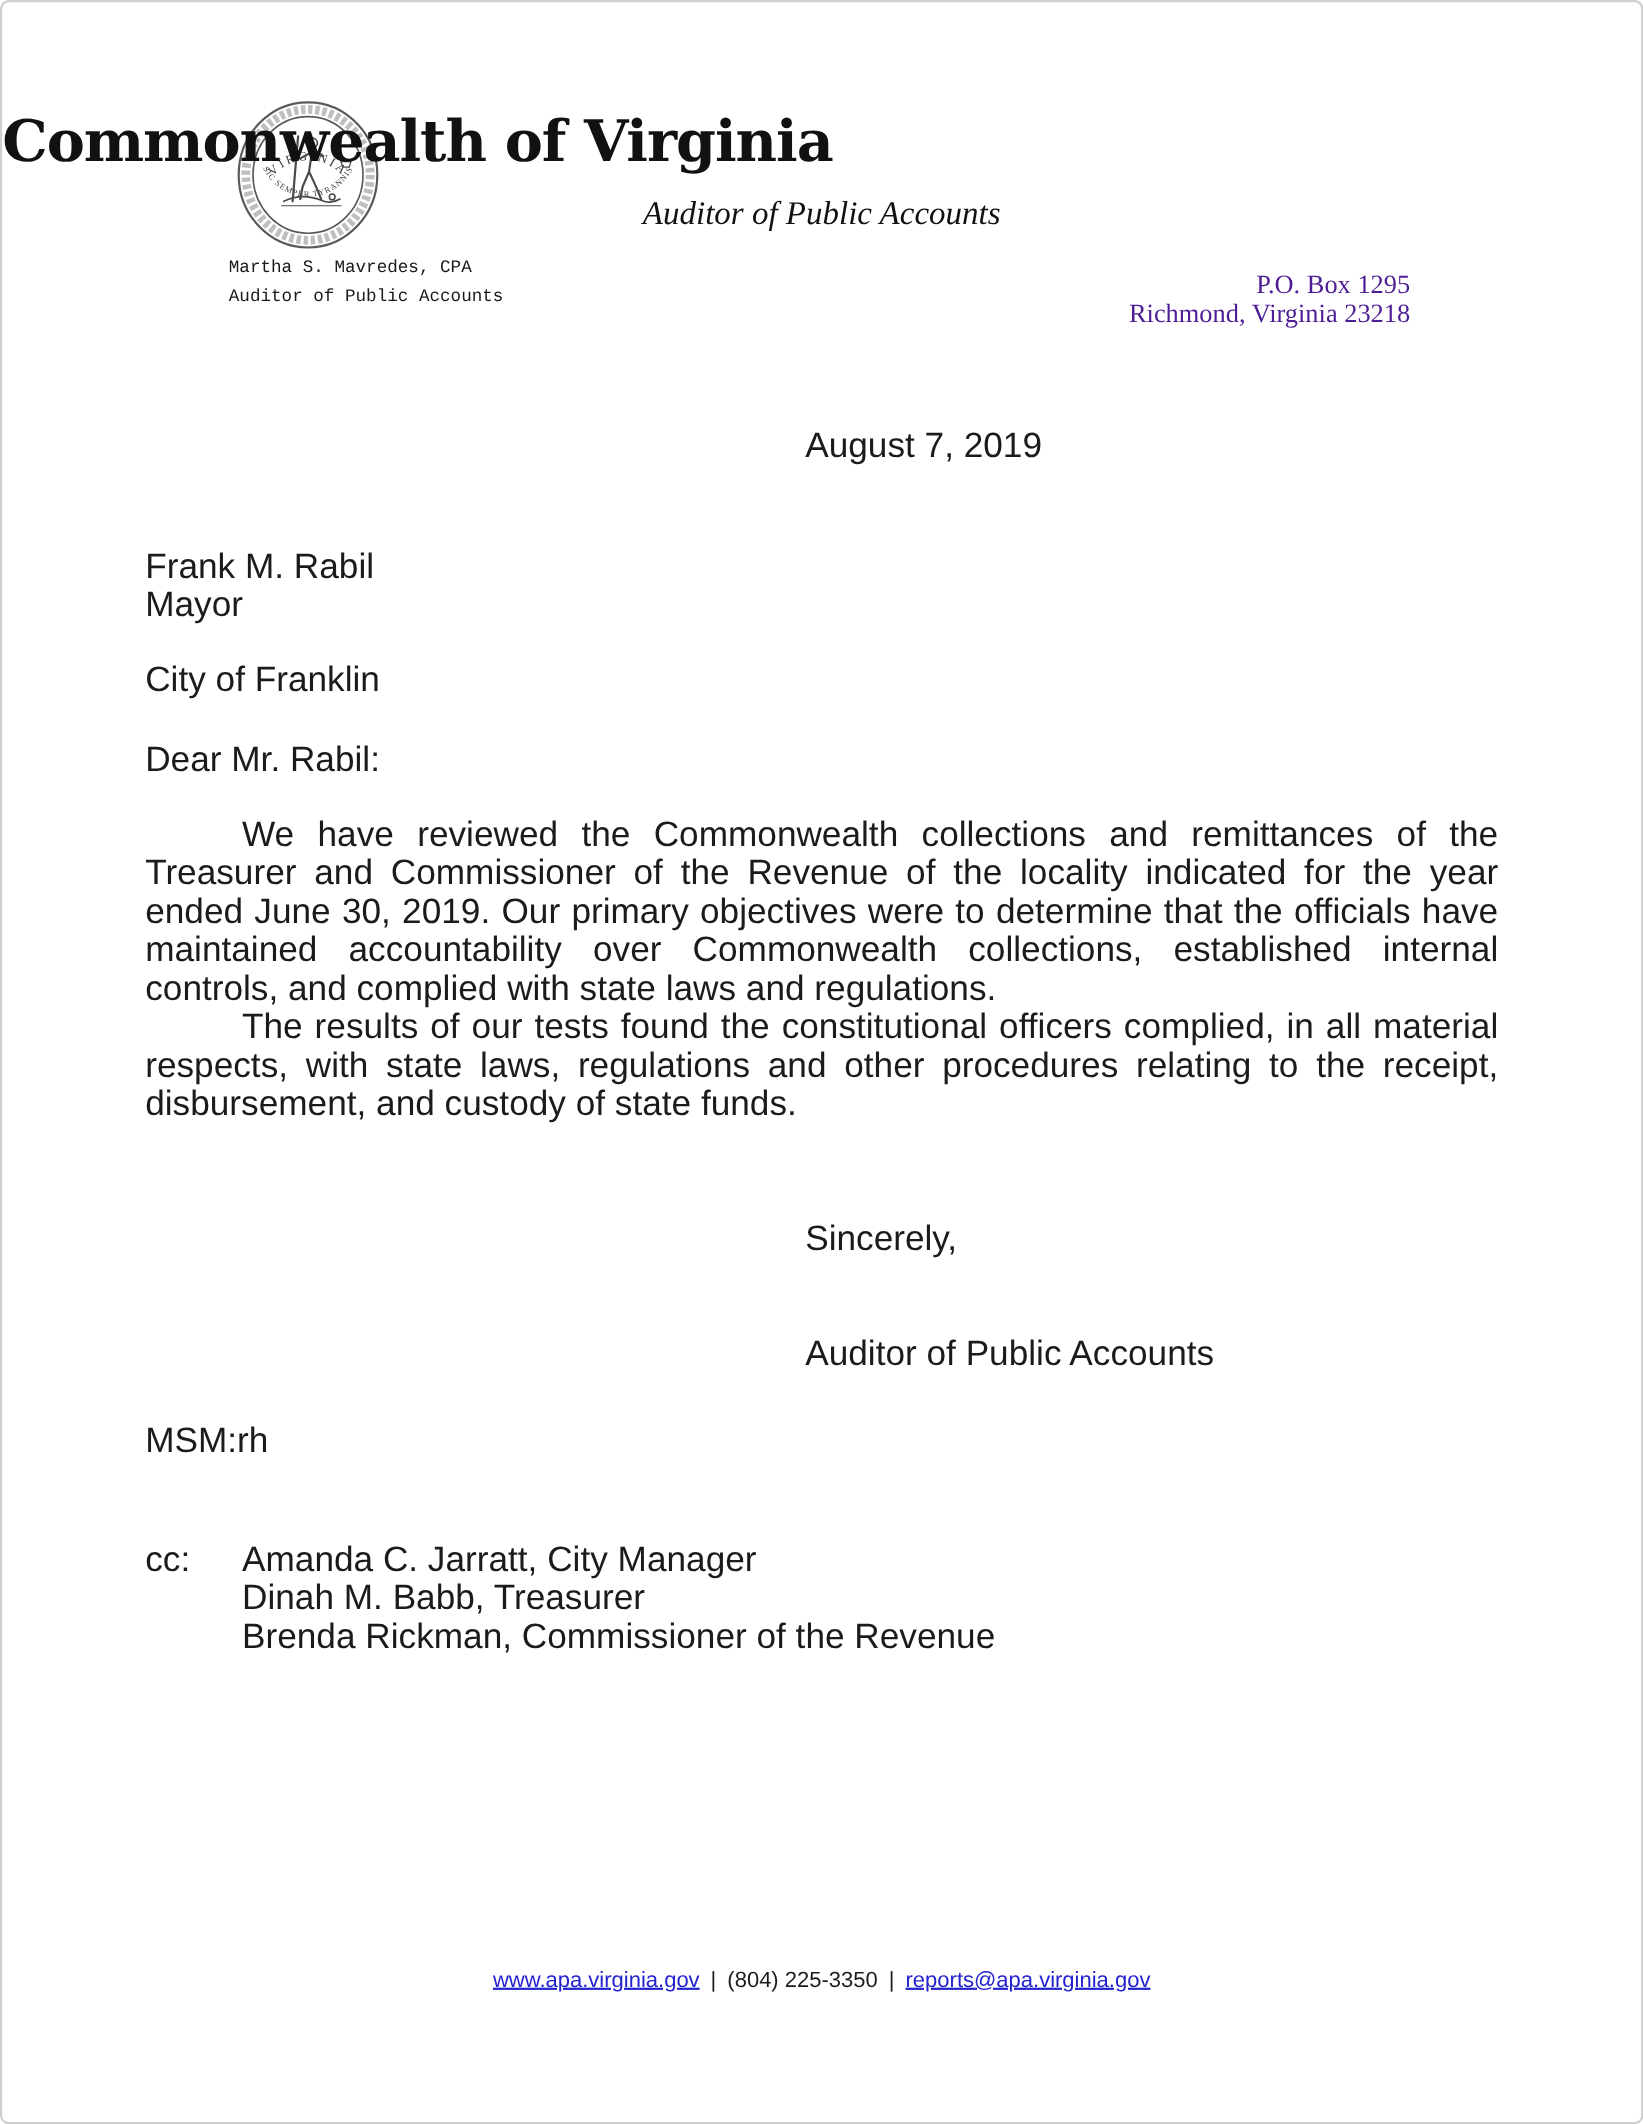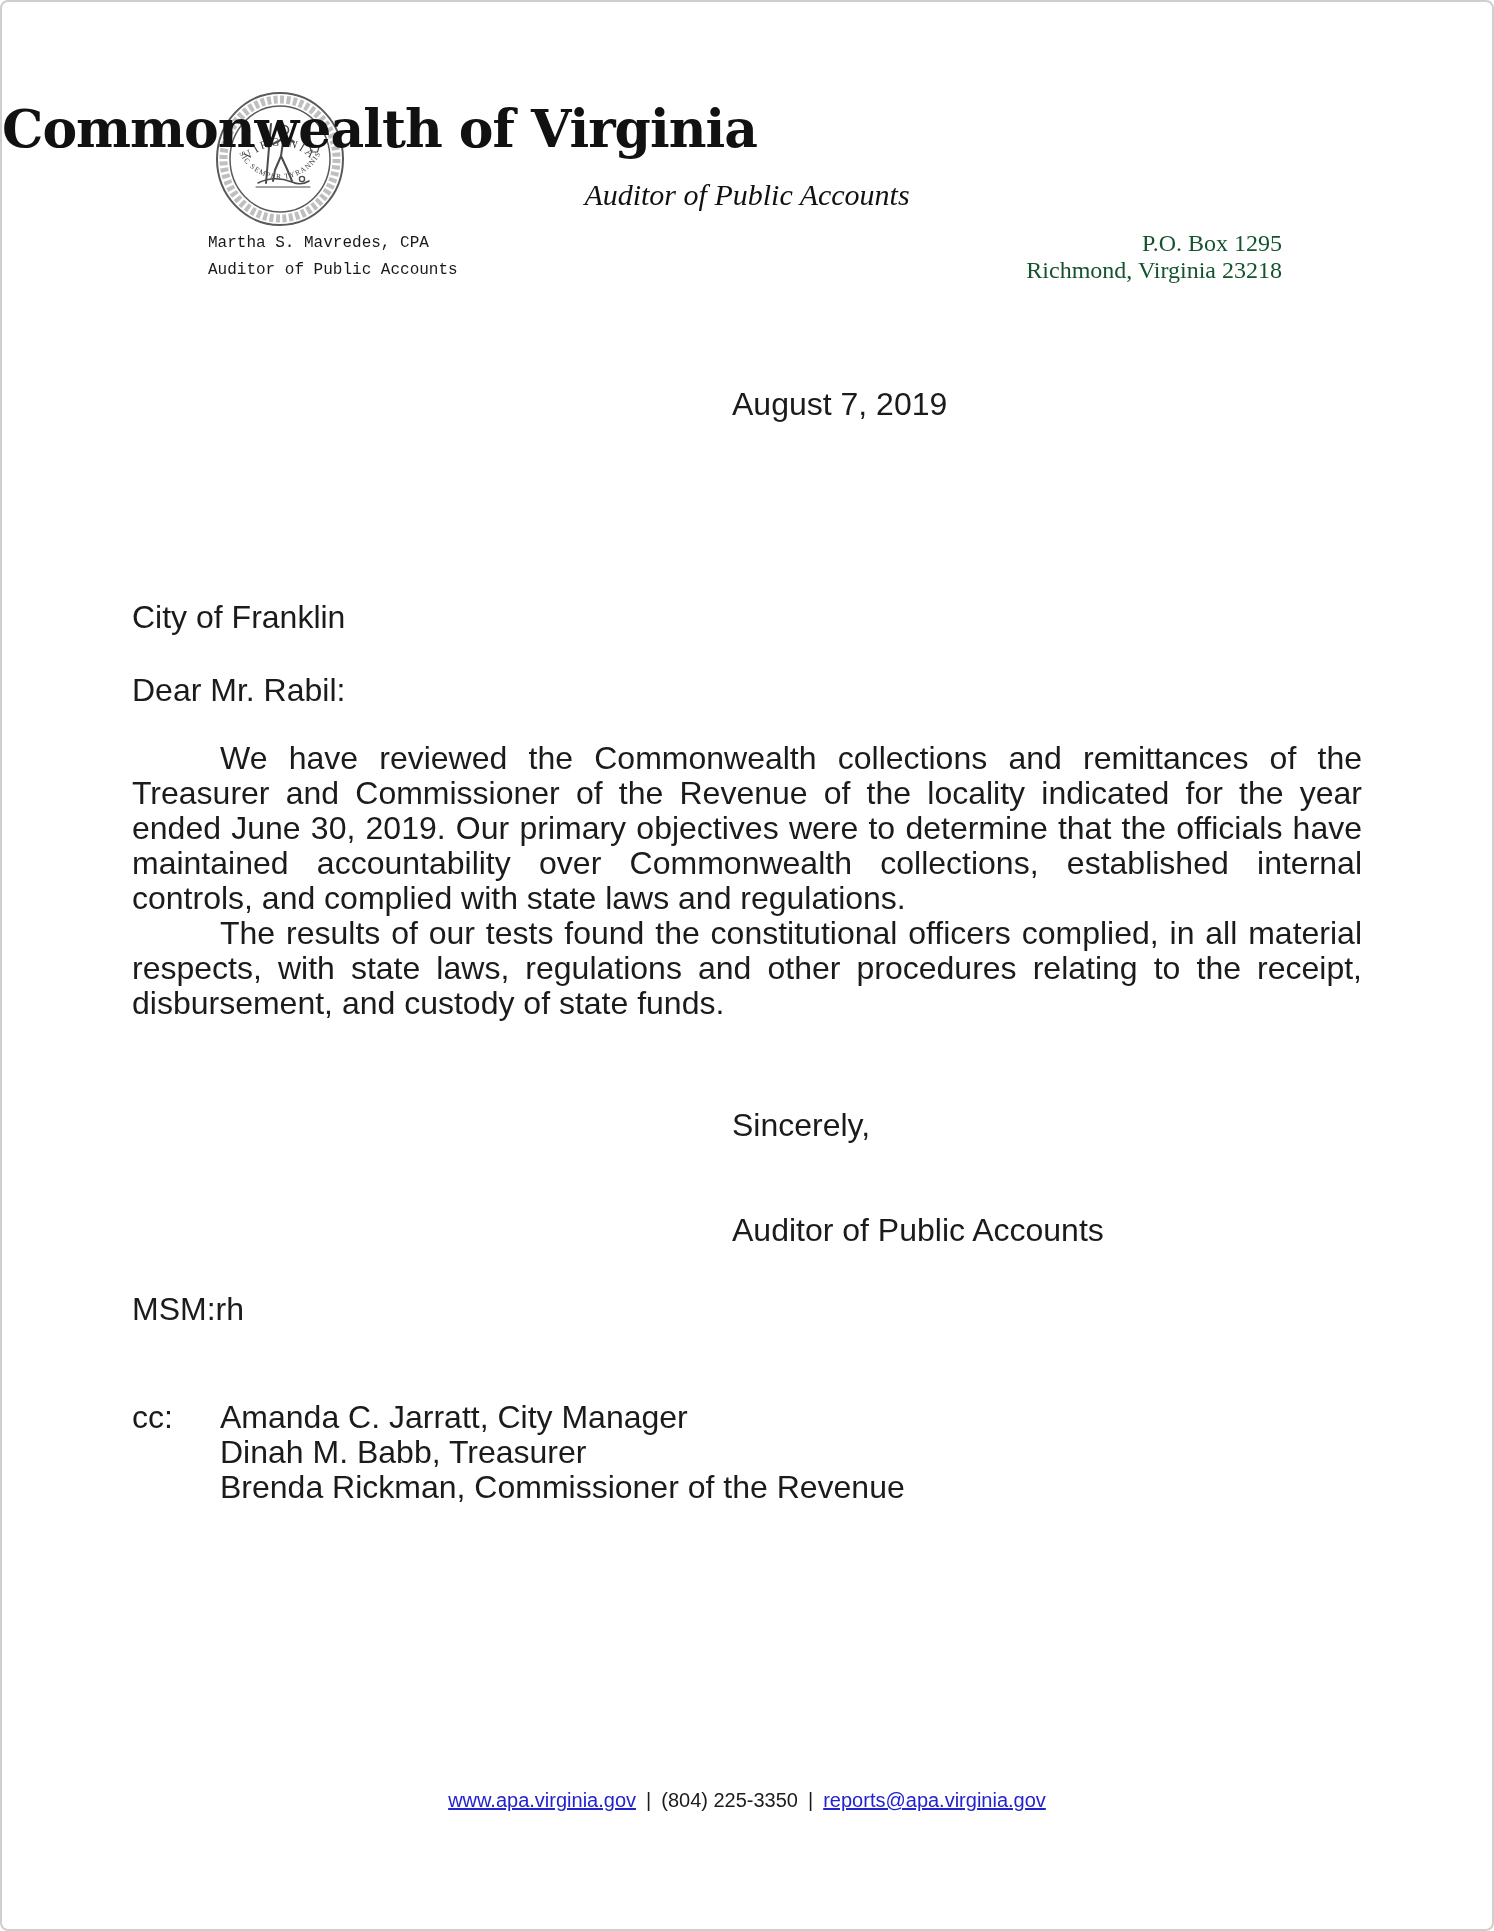--- a/index.html
+++ b/index.html
@@ -40,26 +40,26 @@
   }
   .seal-wrap { left: 212px; top: 88px; width: 132px; height: 140px; }
   .official-block {
     left: 206px; top: 228px;
     font-family: Liberation Mono, monospace;
     font-size: 16px;
     line-height: 27px;
     color: #1a1a1a;
   }
   .address-block {
-    right: 210px; top: 228px;
+    right: 210px; top: 244px;
     text-align: right;
     font-family: "Liberation Serif", serif;
     font-size: 24px;
     line-height: 27px;
-    color: #14532d;
+    color: #4c1d95;
   }
 
   
   .body-text {
     font-size: 32px;
     line-height: 35px;
   }
   .date-line   { left: 730px; top: 385px; }
   .recipient   { left: 130px; top: 495px; }
   .locality    { left: 130px; top: 598px; }
@@ -139,20 +139,24 @@
     <div>Auditor of Public Accounts</div>
   </div>
 
   <div class="abs address-block">
     <div>P.O. Box 1295</div>
     <div>Richmond, Virginia 23218</div>
   </div>
 
   <div class="abs body-text date-line">August 7, 2019</div>
 
+  <div class="abs body-text recipient">
+    <div>Frank M. Rabil</div>
+    <div>Mayor</div>
+  </div>
 
   <div class="abs body-text locality">City of Franklin</div>
 
   <div class="abs body-text salutation">Dear Mr. Rabil:</div>
 
   <div class="abs body-text para para-1">We have reviewed the Commonwealth collections and remittances of the Treasurer and Commissioner of the Revenue of the locality indicated for the year ended June 30, 2019.  Our primary objectives were to determine that the officials have maintained accountability over Commonwealth collections, established internal controls, and complied with state laws and regulations.</div>
 
   <div class="abs body-text para para-2">The results of our tests found the constitutional officers complied, in all material respects, with state laws, regulations and other procedures relating to the receipt, disbursement, and custody of state funds.</div>
 
   <div class="abs body-text closing">Sincerely,</div>

